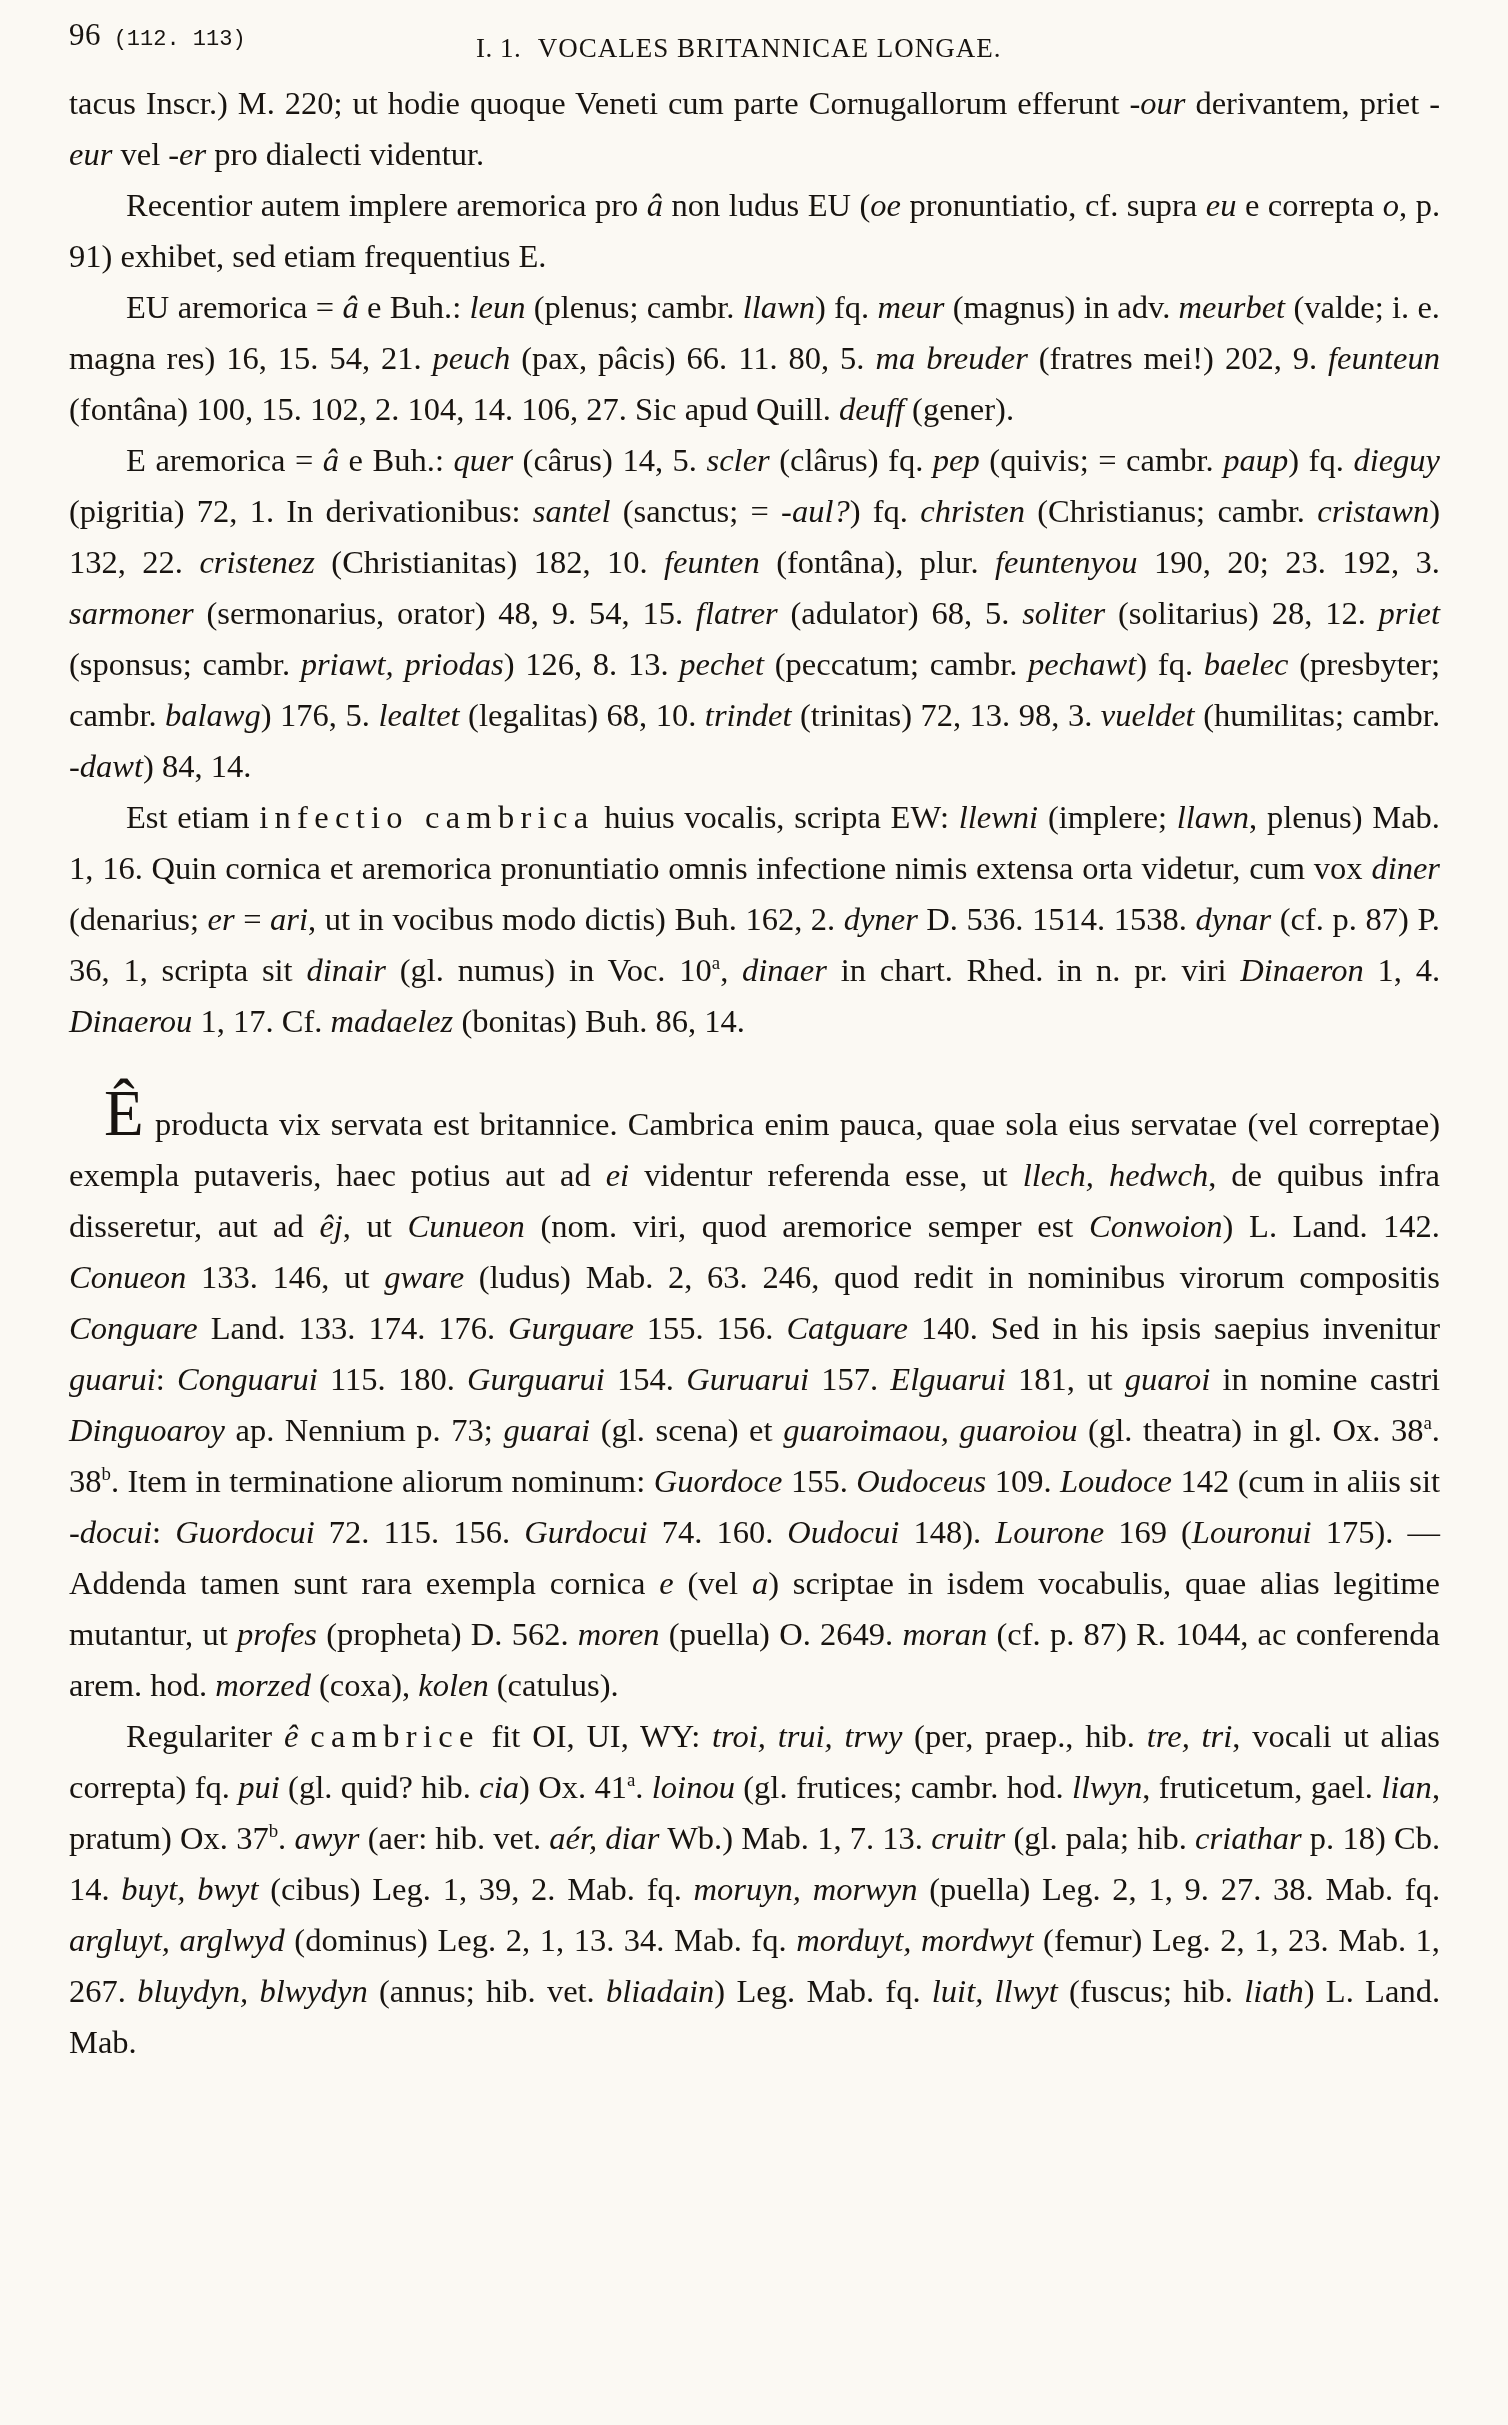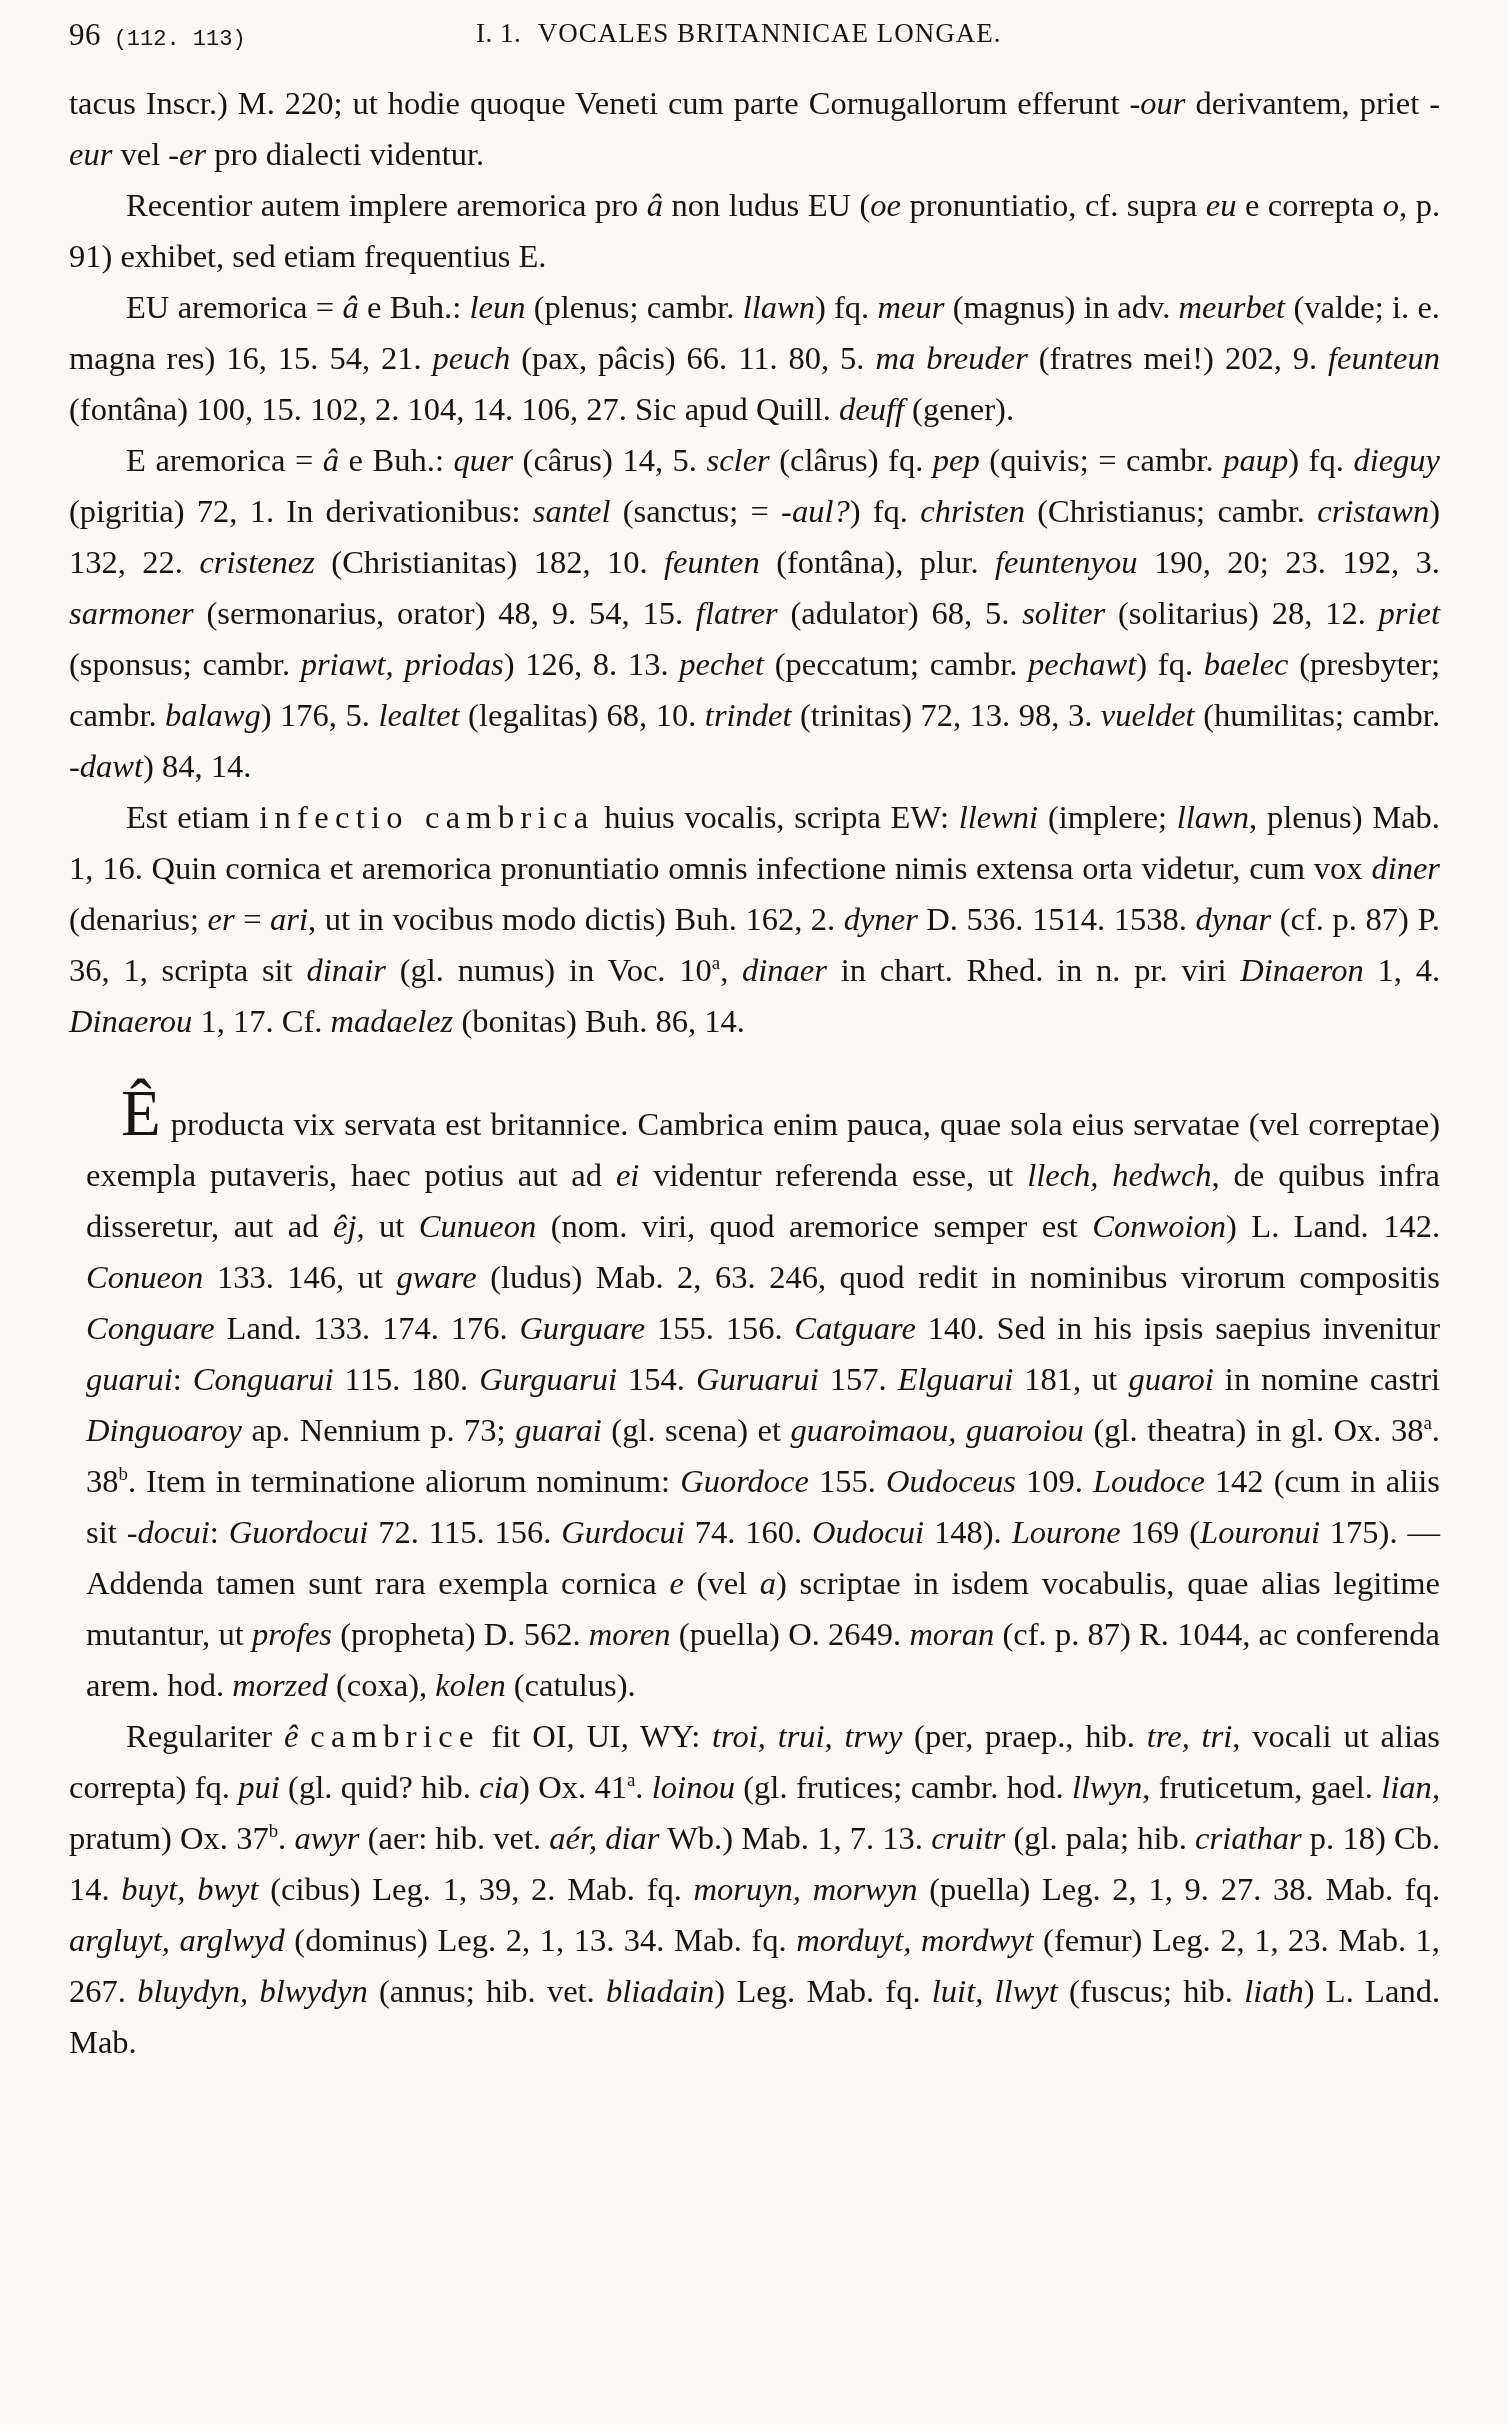--- a/index.html
+++ b/index.html
@@ -28,34 +28,34 @@
     letter-spacing: 0.5px;
   }
   .folio {
     font-size: 22px;
     margin-left: 10.7px;
     font-family: Liberation Mono, monospace;
   }
   .running-title {
     position: absolute;
     left: 50%;
-    top: 1px;
+    top: 16px;
     transform: translateX(-53%);
     font-size: 27px;
     letter-spacing: 1px;
   }
   .running-title .section-ref { margin-right: 16.5px; letter-spacing: 0.5px; }
   .page-body {
     font-size: 32.5px;
     line-height: 51px;
     text-align: justify;
   }
   .page-body p { margin: 0; }
   p.indent { text-indent: 57px; }
-  p.section-start { margin-top: 52px; text-indent: 35px; margin-left: 17px; }
+  p.section-start { margin-top: 52px; text-indent: 35px; }
   .s-n { font-style: normal; }
   .s-i { font-style: italic; }
   .s-sp { letter-spacing: 6.3px; }
   .s-sup { font-size: 0.58em; vertical-align: super; line-height: 0; }
   .s-init { font-size: 65px; line-height: 0; letter-spacing: 1px; }
 </style>
 </head>
 <body>
 
 <div class="page">

